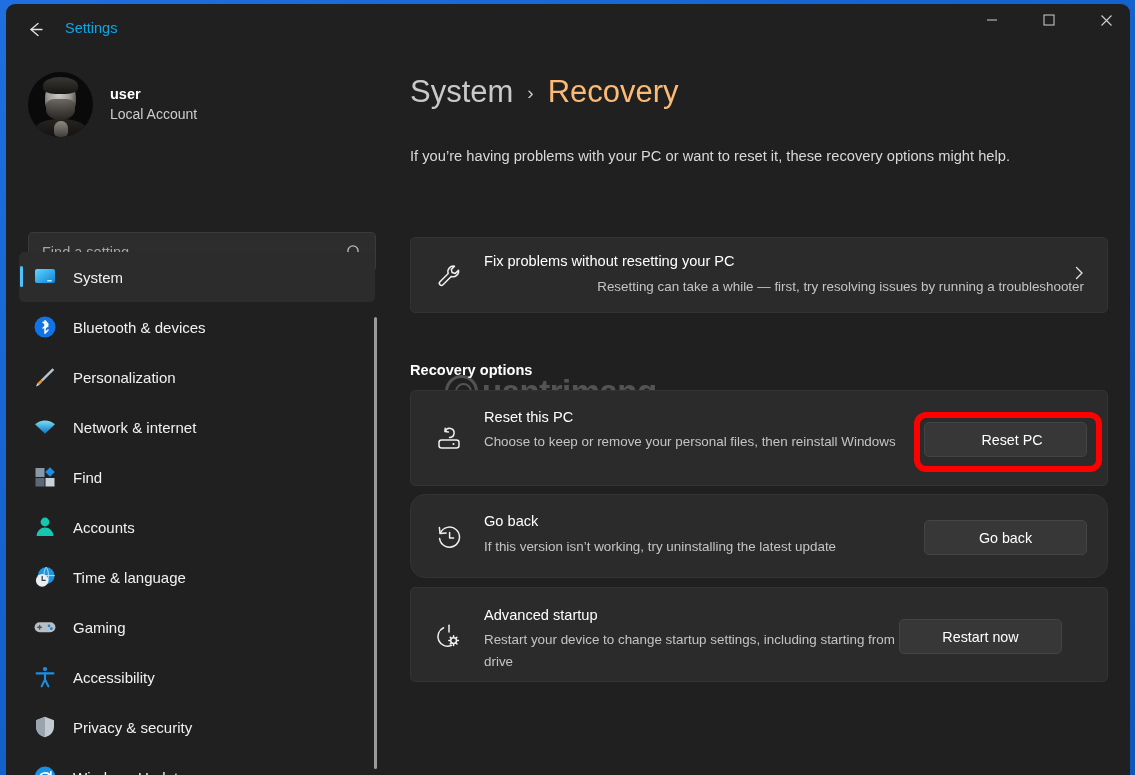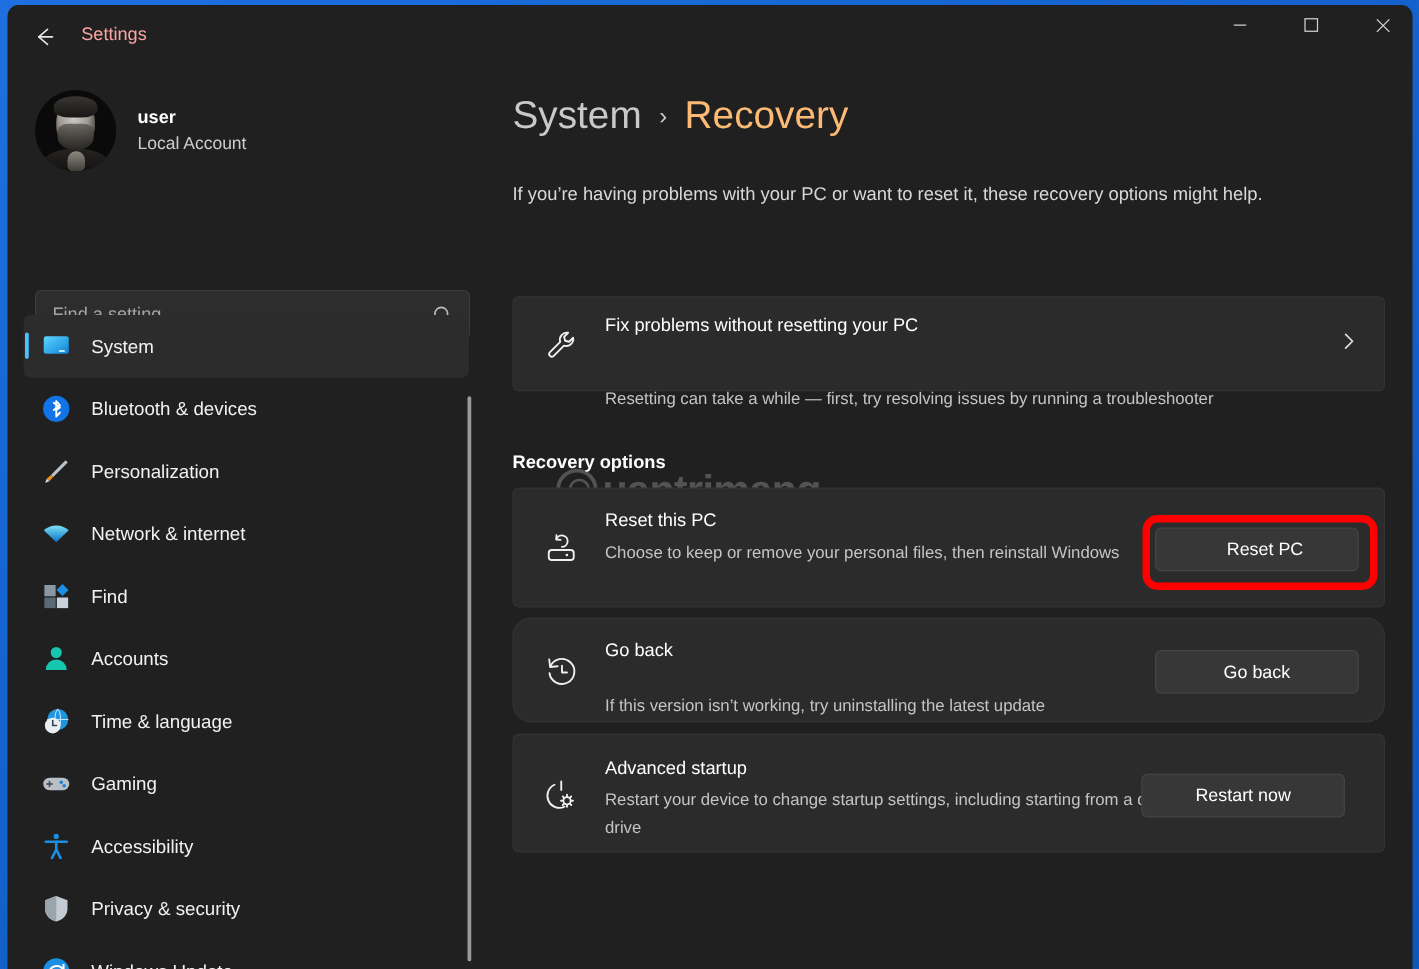--- a/index.html
+++ b/index.html
@@ -45,21 +45,21 @@
     display: flex; align-items: center; justify-content: center;
     cursor: pointer;
   }
   #back-button svg { stroke: #e4e4e4; }
   #app-title {
     position: absolute;
     left: 59px; top: 0;
     height: 48px;
     line-height: 48px;
     font-size: 14.5px;
-    color: #fca5a5;
+    color: #0ea5e9;
   }
   .wincontrol {
     position: absolute;
     top: 0;
     width: 46px; height: 32px;
     display: flex; align-items: center; justify-content: center;
     cursor: pointer;
   }
   #min-button  { left: 963px; }
   #max-button  { left: 1020px; }
@@ -273,24 +273,24 @@
     cursor: pointer;
   }
   #chevron-fix {
     position: absolute;
     right: 21px; top: 28px;
     width: 14px; height: 14px;
     cursor: pointer;
   }
 
   
-  #card-fix        { top: 185px; height: 76px; }
+  #card-fix        { top: 185px; height: 76px; text-align: right; }
   #card-fix .card-icon  { top: 23px; }
   #card-fix .card-title { top: 15px; }
-  #card-fix .card-sub   { top: 38px; width: 600px; margin-top: 32px; }
+  #card-fix .card-sub   { top: 38px; width: 600px; }
 
   #section-label {
     position: absolute;
     left: 25px; top: 310px;
     font-size: 14.6px; font-weight: bold;
     color: #ffffff;
   }
 
   
   #card-reset      { top: 338px; height: 96px; }
@@ -325,29 +325,29 @@
     left: 7px; top: 5px;
     width: 13px; height: 13px;
     border-radius: 50% 50% 45% 45%;
     border: 2.5px solid #c8c8c8;
   }
 
   
   #card-goback     { top: 442px; height: 84px; border-radius: 15px; }
   #card-goback .card-icon  { top: 27px; }
   #card-goback .card-title { top: 18px; }
-  #card-goback .card-sub   { top: 41px; margin-top: 18px; }
+  #card-goback .card-sub   { top: 41px; }
   #go-back-button  { left: 513px; top: 25px; width: 163px; height: 35px; }
 
   
   #card-advanced   { top: 535px; height: 95px; }
   #card-advanced .card-icon  { top: 33px; }
   #card-advanced .card-title { top: 19px; }
   #card-advanced .card-sub   { top: 41px; }
-  #restart-now-button { left: 502px; top: 31px; width: 163px; height: 35px; }
+  #restart-now-button { left: 488px; top: 31px; width: 163px; height: 35px; }
 
   
   #reset-highlight {
     position: absolute;
     left: 908px; top: 408px;
     width: 188px; height: 60px;
     border: 6px solid #ff0000;
     border-radius: 12px;
     pointer-events: none;
   }

